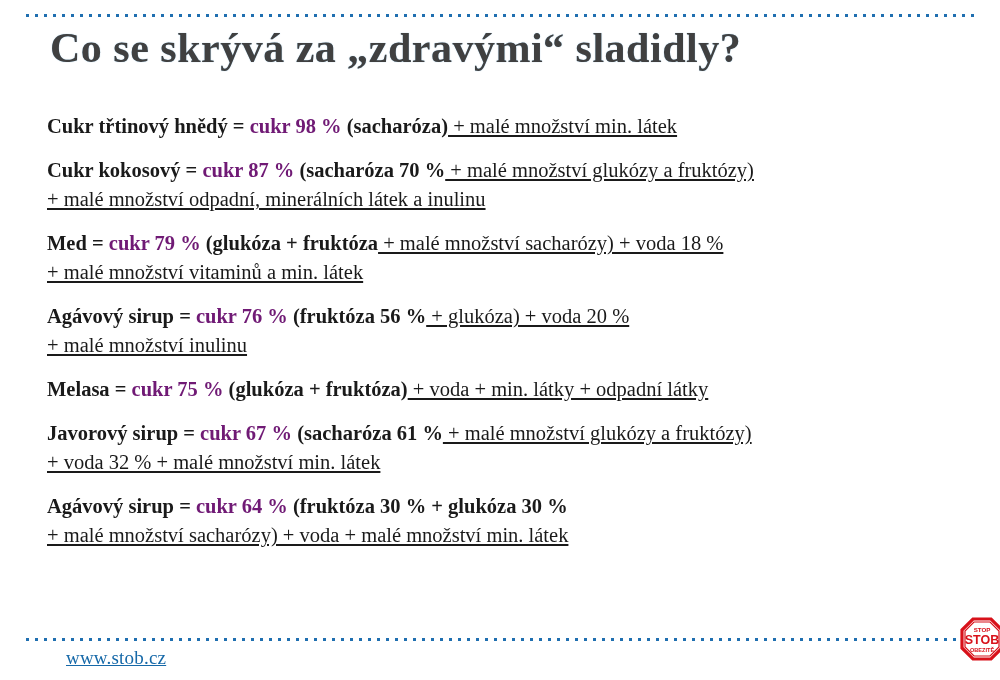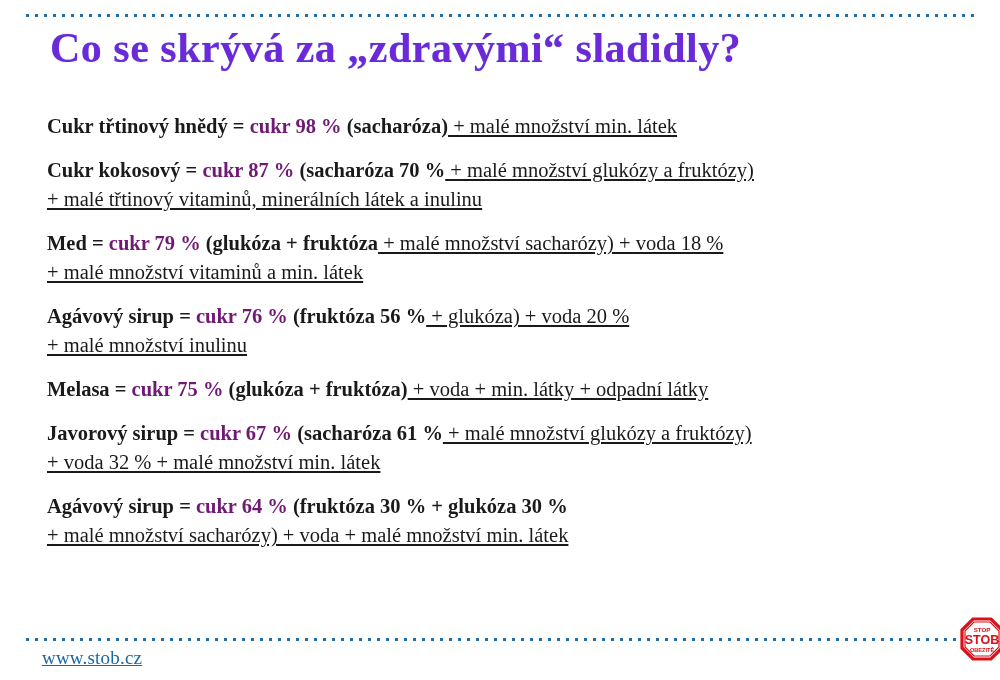--- a/index.html
+++ b/index.html
@@ -37,21 +37,21 @@
   .dotted-rule.top { top: 14px; }
   .dotted-rule.bottom { top: 638px; left: 26px; right: 26px; }
 
   
   .title {
     position: absolute;
     left: 50px;
     top: 24px;
     font-size: 42px;
     font-weight: bold;
-    color: #6d28d9;
+    color: #404040;
     letter-spacing: 0.5px;
     white-space: nowrap;
     text-shadow: 0 0 1px rgba(120,180,220,0.85);
   }
 
   
   .content {
     position: absolute;
     left: 47px;
     top: 112px;
@@ -66,21 +66,21 @@
     color: #1a1a1a;
     white-space: nowrap;
   }
   .b { font-weight: bold; }
   .r { font-weight: bold; color: #701a75; }
   .n { font-weight: normal; text-decoration: underline; }
 
   
   .footer-url {
     position: absolute;
-    left: 42px;
+    left: 66px;
     top: 647px;
     font-size: 19px;
     color: #1568a8;
     letter-spacing: 0.2px;
   }
 
   
   .logo {
     position: absolute;
     left: 960px;
@@ -98,21 +98,21 @@
   <div class="dotted-rule top"></div>
 
   <div class="title">Co se skrývá za „zdravými“ sladidly?</div>
 
   <div class="content">
       <div class="entry">
         <div class="line"><span class="b">Cukr třtinový hnědý = </span><span class="r">cukr 98 %</span><span class="b"> (sacharóza)</span><span class="n"> + malé množství min. látek</span></div>
       </div>
       <div class="entry">
         <div class="line"><span class="b">Cukr kokosový = </span><span class="r">cukr 87 %</span><span class="b"> (sacharóza 70 %</span><span class="n"> + malé množství glukózy a fruktózy)</span></div>
-        <div class="line"><span class="n">+ malé třtinový vitaminů, minerálních látek a inulinu</span></div>
+        <div class="line"><span class="n">+ malé množství odpadní, minerálních látek a inulinu</span></div>
       </div>
       <div class="entry">
         <div class="line"><span class="b">Med = </span><span class="r">cukr 79 %</span><span class="b"> (glukóza + fruktóza</span><span class="n"> + malé množství sacharózy) + voda 18 %</span></div>
         <div class="line"><span class="n">+ malé množství vitaminů a min. látek</span></div>
       </div>
       <div class="entry">
         <div class="line"><span class="b">Agávový sirup = </span><span class="r">cukr 76 %</span><span class="b"> (fruktóza 56 %</span><span class="n"> + glukóza)  + voda 20 %</span></div>
         <div class="line"><span class="n">+ malé množství inulinu</span></div>
       </div>
       <div class="entry">

